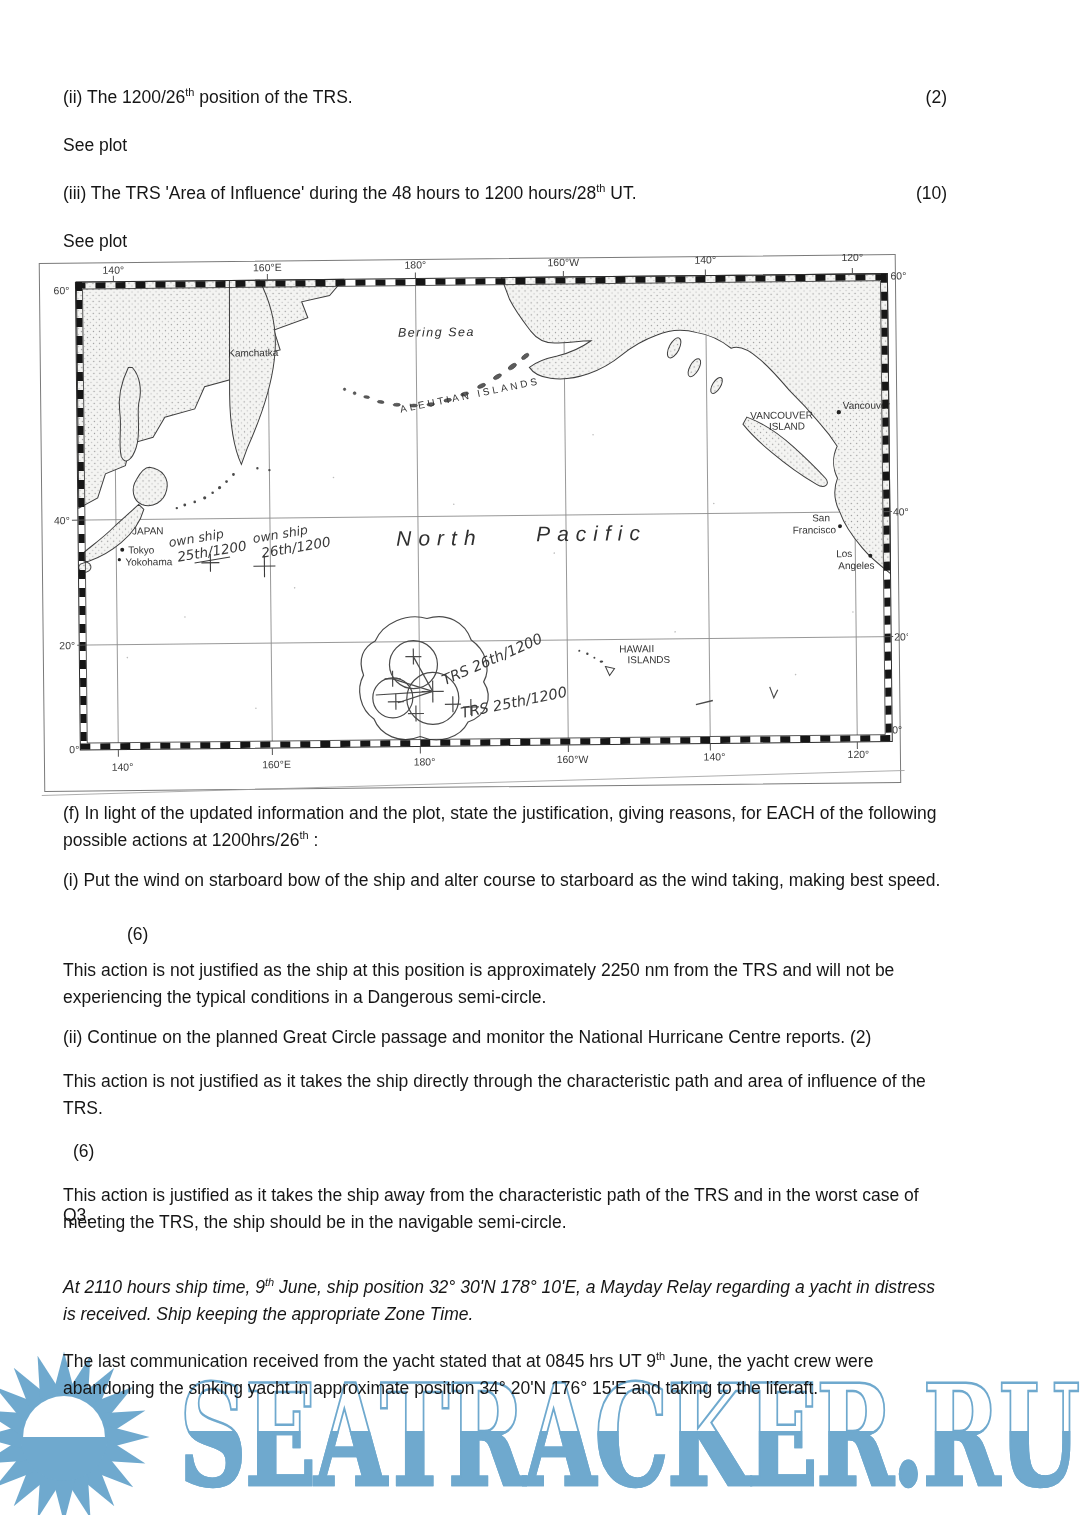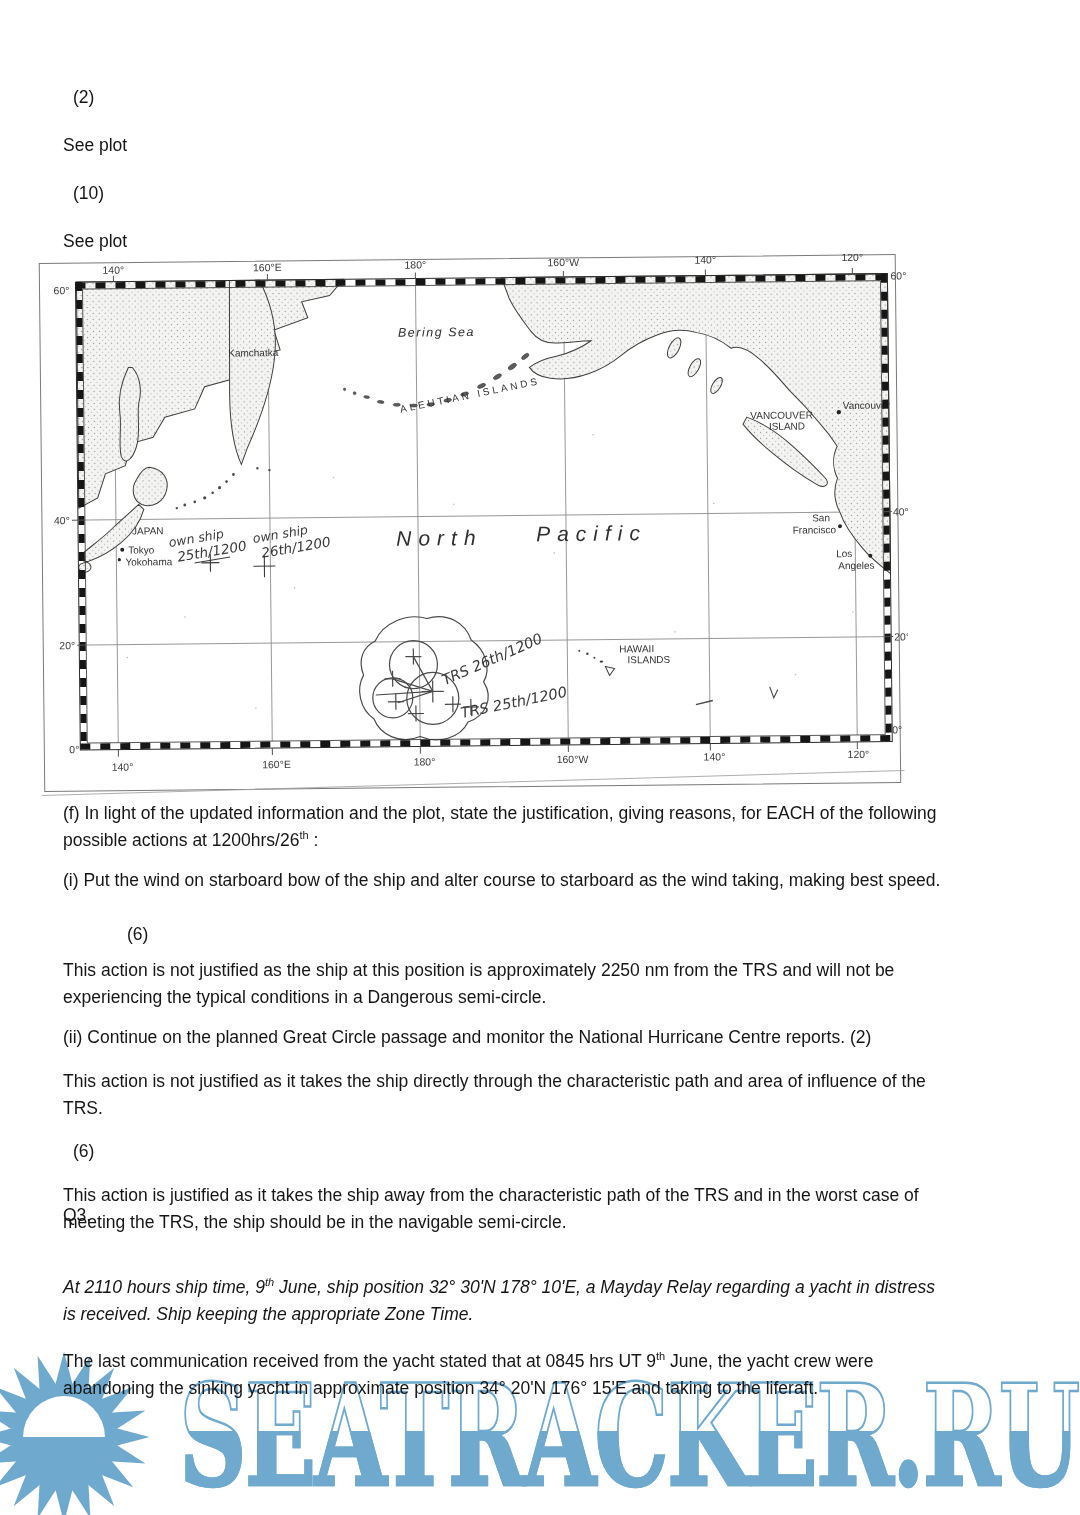--- a/index.html
+++ b/index.html
@@ -55,24 +55,26 @@
       <use href="#ray" transform="rotate(324 100 100)"></use>
         <use href="#ray" transform="rotate(342 100 100)"></use>
     </g>
     <circle cx="100" cy="100" r="47" fill="currentColor"></circle>
     <path d="M56,100 A44,44 0 0 1 144,100 Z" fill="#ffffff"></path>
   </svg>
   <div id="wm-text" style="-webkit-text-stroke: 2.5px rgb(111, 169, 206); background-image: linear-gradient(rgba(255, 255, 255, 0) 0%, rgba(255, 255, 255, 0) 46%, rgb(111, 169, 206) 46%, rgb(111, 169, 206) 100%);">SEATRACKER.RU</div>
 </div>
 
 <div class="para flexline" style="top:84px;">
+  <span>(ii) The 1200/26<sup>th</sup> position of the TRS.</span>
   <span class="marks">(2)</span>
 </div>
 <div class="para" style="top:132px;">See plot</div>
 <div class="para flexline" style="top:180px;">
+  <span>(iii) The TRS 'Area of Influence' during the 48 hours to 1200 hours/28<sup>th</sup> UT.</span>
   <span class="marks">(10)</span>
 </div>
 <div class="para" style="top:228px;">See plot</div>
 
 <div id="map-wrap">
 <svg width="874" height="542" viewBox="0 0 874 542">
   <defs>
     <pattern id="stip" width="6" height="6" patternUnits="userSpaceOnUse">
       <rect width="6" height="6" fill="#f4f4f2"></rect>
       <circle cx="1.5" cy="1.5" r="0.7" fill="#9a9a9a"></circle>

